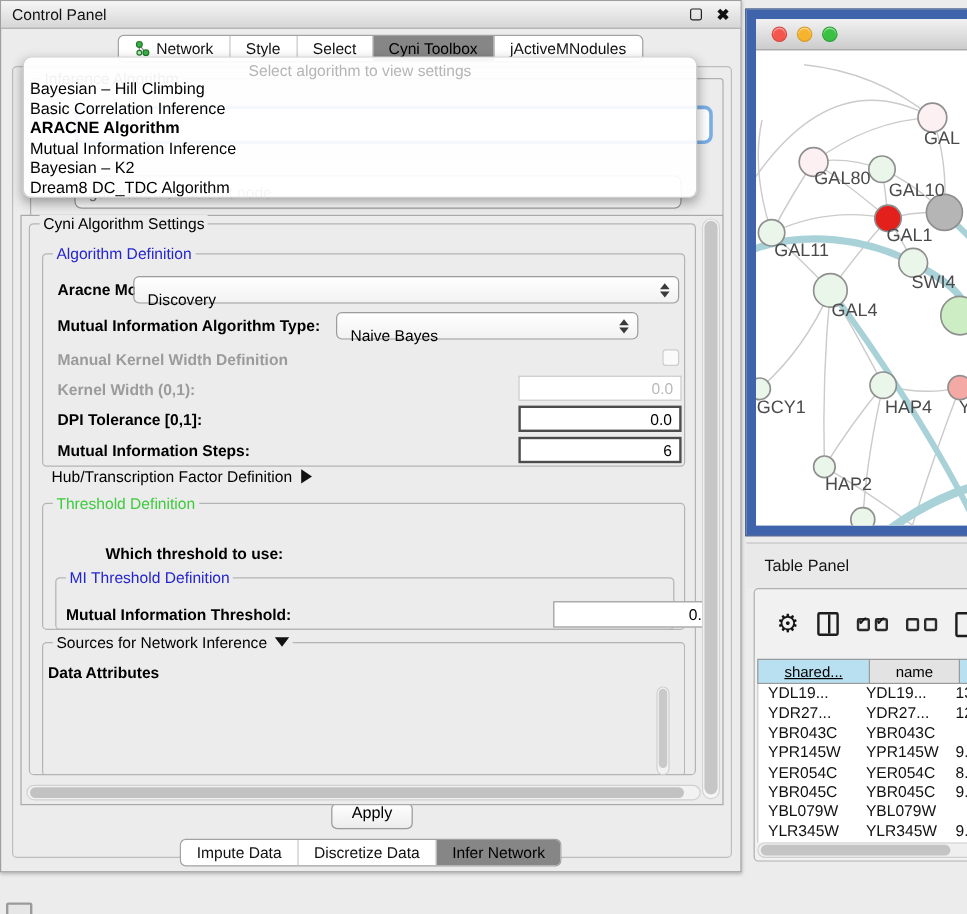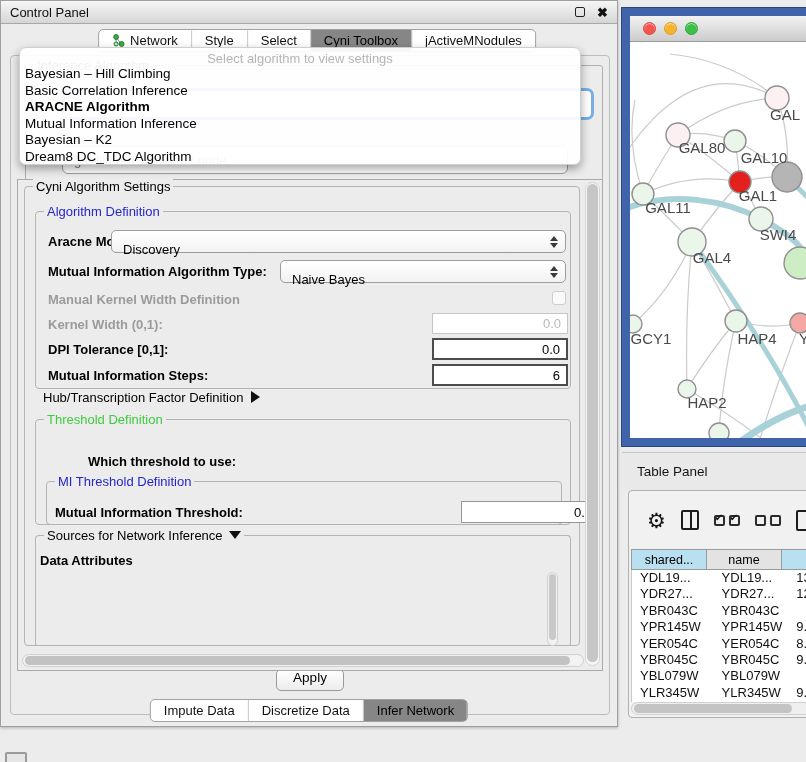--- a/index.html
+++ b/index.html
@@ -135,21 +135,21 @@
   .cb-pair { display:flex; gap:4px; }
   .cb { width:11px; height:11px; border:2px solid #2b2b2b; border-radius:2px; position:relative; }
   .cb.checked::after { content:"\2714"; position:absolute; left:-1px; top:-5px; font-size:10px; color:#111; }
   .page-icon { width:16px; height:21px; border:2px solid #1c1c1c; border-radius:2px 6px 2px 2px; }
 
   #table-head { position:absolute; left:2px; top:58px; display:flex; height:21px; }
   .th { border:1px solid #9a9a9a; border-left-width:0; font-size:12.5px; display:flex;
     align-items:center; justify-content:center; background:#e3e3e3; }
   .th:first-child { border-left-width:1px; }
   .th.selcol { background:#b9e0f0; }
-  .th:nth-child(1){ width:76px; } .th:nth-child(2){ width:75px; } .th:nth-child(3){ width:60px; }
+  .th:nth-child(1){ width:94px;text-decoration:underline; } .th:nth-child(2){ width:75px; } .th:nth-child(3){ width:60px; }
   #table-rows { position:absolute; left:2px; top:79px; width:217px; height:132px;
     background:#fff; overflow:hidden; border-left:1px solid #c9c9c9; }
   .tr { display:flex; height:16.4px; }
   .td { font-size:13px; color:#111; padding-left:8px; white-space:nowrap; overflow:hidden; }
   .td:nth-child(1){ width:82px; } .td:nth-child(2){ width:75px; } .td:nth-child(3){ width:60px; }
   #table-hscroll { position:absolute; left:2px; top:211px; width:196px; height:13px;
     background:#efefef; border:1px solid #d0d0d0; border-radius:7px; }
   #table-hscroll .thumb { position:absolute; left:2px; top:1px; width:158px; height:9px;
     background:#c4c4c4; border-radius:6px; }
 
@@ -224,21 +224,21 @@
         <div id="algo-def" class="group">
           <span class="g-title blue">Algorithm Definition</span>
 
           <span class="lbl" style="left:12px; top:22px;">Aracne Mode:</span>
           <div class="combo" style="left:75px; top:18px; width:455px;">
             <span>Discovery</span>
             <span class="stepper"></span>
           </div>
 
           <span class="lbl" style="left:12px; top:52px;">Mutual Information Algorithm Type:</span>
-          <div class="combo" style="left:244px; top:48px; width:286px;">
+          <div class="combo" style="left:244px; top:48px; width:252px;">
             <span>Naive Bayes</span>
             <span class="stepper"></span>
           </div>
 
           <span class="lbl dim" style="left:12px; top:80px;">Manual Kernel Width Definition</span>
           <span class="checkbox-dis" style="left:516px; top:79px;"></span>
 
           <span class="lbl dim" style="left:12px; top:105px;">Kernel Width (0,1):</span>
           <div class="field dis" style="left:396px; top:101px; width:136px; height:21px;">
             <span>0.0</span>

